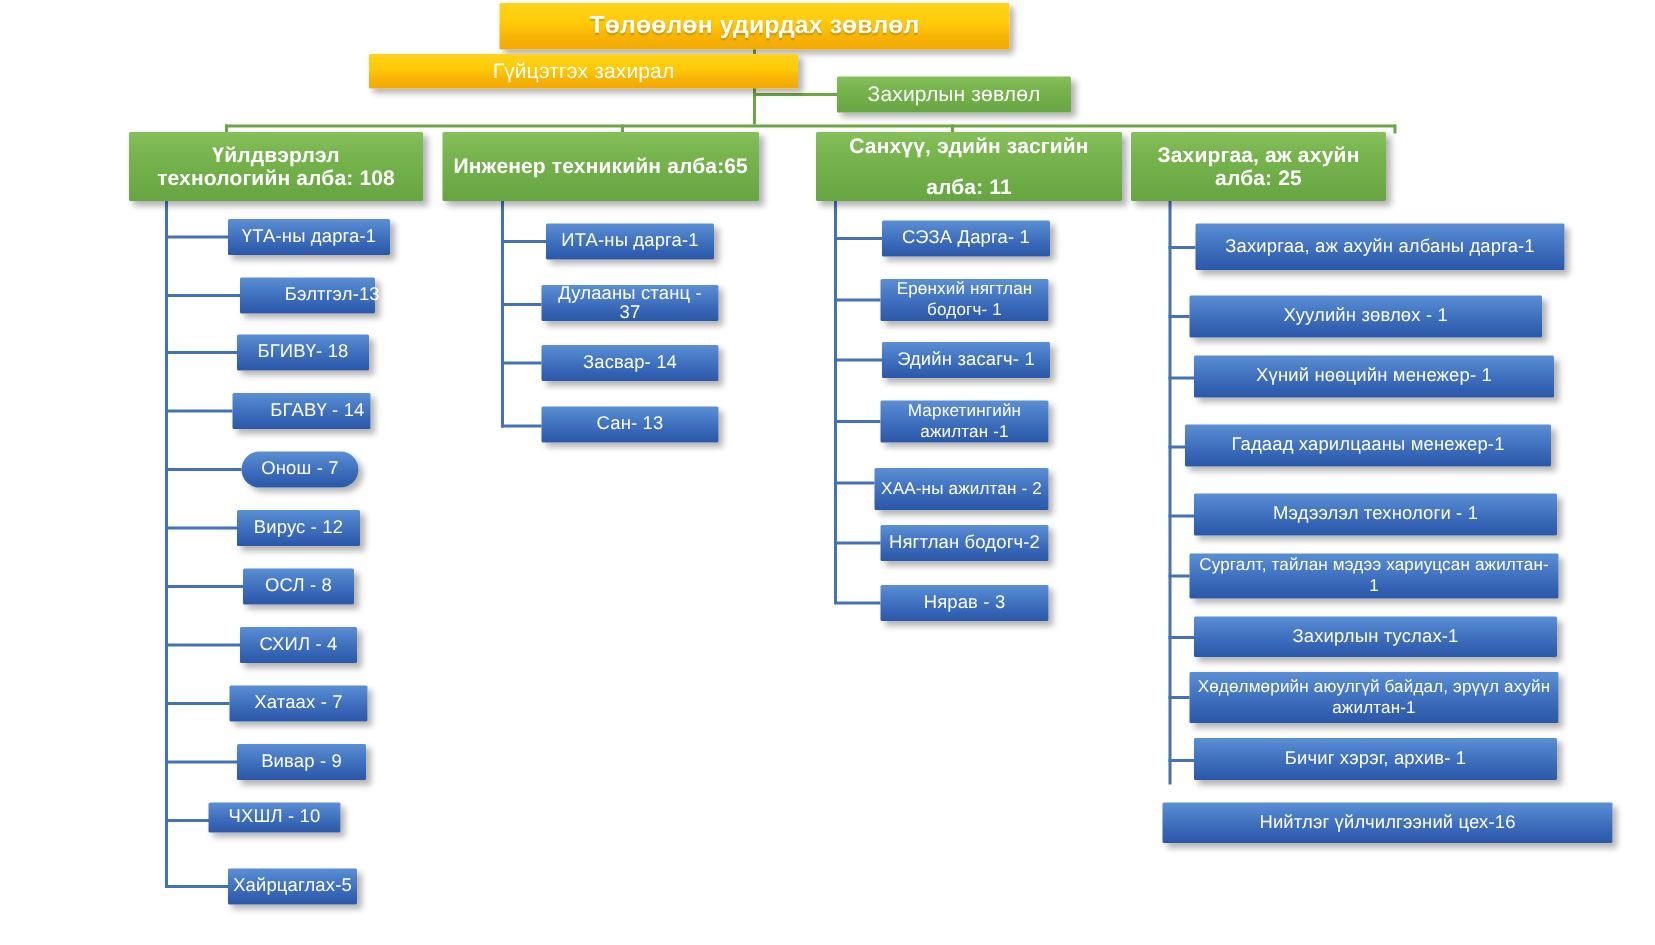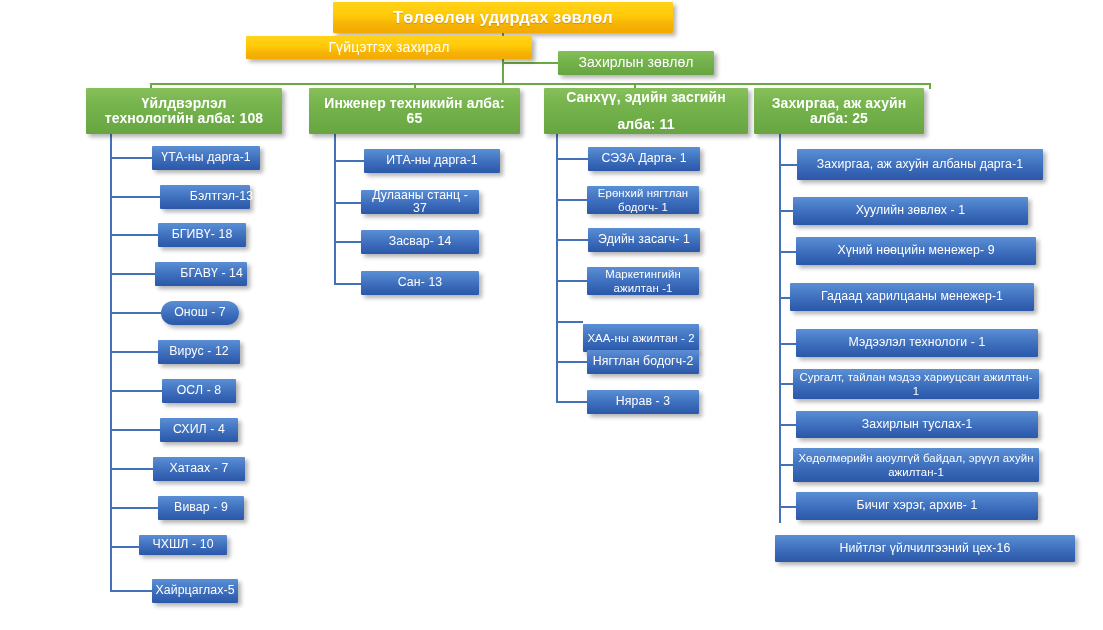--- a/index.html
+++ b/index.html
@@ -145,21 +145,21 @@
 
   <div class="node green plain" style="left:558px; top:51px; width:156px; height:24px;">
     <span>Захирлын зөвлөл</span>
   </div>
 
   <div class="node green" style="left:86px; top:88px; width:196px; height:46px; flex-direction:column;">
     <span>Үйлдвэрлэл</span>
     <span>технологийн алба: 108</span>
   </div>
 
-  <div class="node green" style="left:309px; top:88px; width:211px; height:46px; flex-direction:column;">
+  <div class="node green" style="left:295px; top:88px; width:211px; height:46px; flex-direction:row;">
     <span>Инженер техникийн алба:</span>
     <span>65</span>
   </div>
 
   <div class="node green" style="left:544px; top:88px; width:204px; height:46px; flex-direction:column;gap:12px;">
     <span>Санхүү, эдийн засгийн</span>
     <span>алба: 11</span>
   </div>
 
   <div class="node green" style="left:754px; top:88px; width:170px; height:46px; flex-direction:column;">
@@ -197,21 +197,21 @@
   <div class="node blue" style="left:158px; top:496px; width:86px; height:24px;">
     <span>Вивар - 9</span>
     </div>
   <div class="node blue" style="left:139px; top:535px; width:88px; height:20px;">
     <span>ЧХШЛ - 10</span>
     </div>
   <div class="node blue" style="left:152px; top:579px; width:86px; height:24px;">
     <span>Хайрцаглах-5</span>
     </div>
 
-  <div class="node blue" style="left:364px; top:149px; width:136px; height:24px;justify-content:center;">
+  <div class="node blue" style="left:364px; top:149px; width:112px; height:24px;justify-content:center;">
     <span>ИТА-ны дарга-1</span>
     </div>
   <div class="node blue" style="left:361px; top:190px; width:118px; height:24px;">
     <span>Дулааны станц - 37</span>
     </div>
   <div class="node blue" style="left:361px; top:230px; width:118px; height:24px;">
     <span>Засвар- 14</span>
     </div>
   <div class="node blue" style="left:361px; top:271px; width:118px; height:24px;">
     <span>Сан- 13</span>
@@ -222,38 +222,38 @@
     </div>
   <div class="node blue small tight" style="left:587px; top:186px; width:112px; height:28px;">
     <span>Ерөнхий нягтлан бодогч- 1</span>
     </div>
   <div class="node blue" style="left:588px; top:228px; width:112px; height:24px;">
     <span>Эдийн засагч- 1</span>
     </div>
   <div class="node blue small tight" style="left:587px; top:267px; width:112px; height:28px;">
     <span>Маркетингийн ажилтан -1</span>
     </div>
-  <div class="node blue small tight" style="left:583px; top:324px; width:116px; height:28px;">
+  <div class="node blue small tight" style="left:583px; top:312px; width:116px; height:28px;">
     <span>ХАА-ны ажилтан - 2</span>
     </div>
   <div class="node blue" style="left:587px; top:350px; width:112px; height:24px;">
     <span>Нягтлан бодогч-2</span>
     </div>
   <div class="node blue" style="left:587px; top:390px; width:112px; height:24px;">
     <span>Нярав - 3</span>
     </div>
 
   <div class="node blue" style="left:797px; top:149px; width:246px; height:31px;">
     <span>Захиргаа, аж ахуйн албаны дарга-1</span>
     </div>
   <div class="node blue" style="left:793px; top:197px; width:235px; height:28px;">
     <span>Хуулийн зөвлөх - 1</span>
     </div>
   <div class="node blue" style="left:796px; top:237px; width:240px; height:28px;">
-    <span>Хүний нөөцийн менежер- 9</span>
+    <span>Хүний нөөцийн менежер- 1</span>
     </div>
   <div class="node blue" style="left:790px; top:283px; width:244px; height:28px;">
     <span>Гадаад харилцааны менежер-1</span>
     </div>
   <div class="node blue" style="left:796px; top:329px; width:242px; height:28px;">
     <span>Мэдээлэл технологи - 1</span>
     </div>
   <div class="node blue small tight" style="left:793px; top:369px; width:246px; height:30px;">
     <span>Сургалт, тайлан мэдээ хариуцсан ажилтан- 1</span>
     </div>

